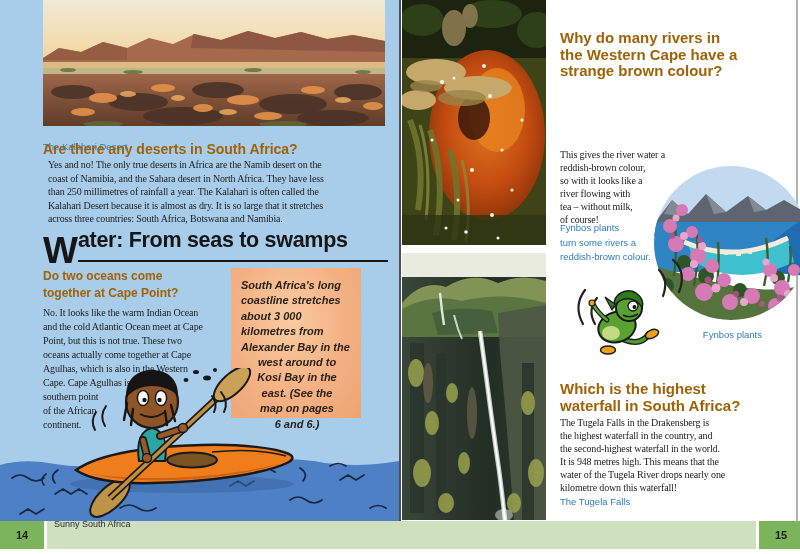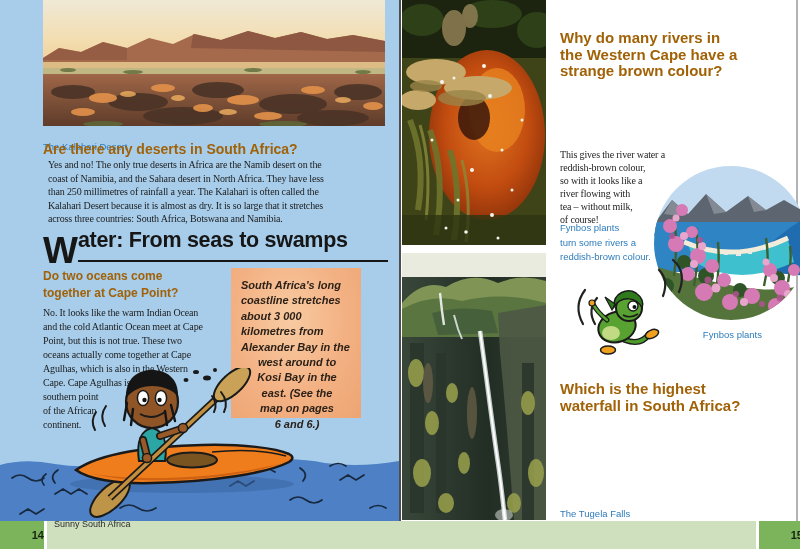--- a/index.html
+++ b/index.html
@@ -44,25 +44,25 @@
   .falls-photo{left:402px;top:253px;width:144px;height:267px;}
 
   .rivers-h{left:560px;top:30px;font-size:15px;line-height:16.5px;}
   .rivers-b{left:560px;top:80px;}
   .rivers-b2{left:560px;top:148px;line-height:13px;}
   .river-cap{left:560px;top:221px;}
   .circle-photo{left:654px;top:166px;width:154px;height:154px;border-radius:50%;overflow:hidden;}
   .circle-cap{left:632px;top:328px;width:130px;text-align:right;}
   .falls-h{left:560px;top:380px;font-size:15px;line-height:17px;}
   .falls-b{left:560px;top:416px;line-height:13px;}
-  .falls-cap{left:560px;top:507px;}
+  .falls-cap{left:560px;top:495px;}
 
   .footer-bar{left:0;top:521px;width:800px;height:28px;background:#cfe0bf;}
   .pgbox{top:521px;width:44px;height:28px;background:#7cb45c;color:#15220f;
-         font-weight:bold;font-size:11px;text-align:right;line-height:28px;}
+         font-weight:bold;font-size:11px;text-align:center;line-height:28px;}
   .pgbox-l{left:0;border-right:3px solid #fff;}
   .pgbox-r{left:756px;border-left:3px solid #fff;}
   .foot-text{top:510px;height:28px;line-height:28px;font-size:9px;color:#2a2a2a;}
   .foot-l{left:54px;}
   .foot-r{right:52px;}
 </style>
 </head>
 <body>
 
 <div id="stage">
@@ -445,20 +445,26 @@
     <circle cx="76" cy="60" r="13" fill="#57a231" stroke="#1a1a1a" stroke-width="2"></circle>
     <path d="M61,59 C60,44 75,40 83,45 C89,49 91,55 89,60 C84,49 68,47 61,59 Z" fill="#2e7a1c" stroke="#1a1a1a" stroke-width="1.5"></path>
     <path d="M62,56 L52,49 L59,62 Z" fill="#2e7a1c" stroke="#1a1a1a" stroke-width="1.2"></path>
     <circle cx="80" cy="58" r="5" fill="#fff" stroke="#1a1a1a" stroke-width="1.4"></circle>
     <circle cx="81.5" cy="59" r="2" fill="#111"></circle>
     <path d="M70,67 Q77,71 85,66" fill="none" stroke="#1a1a1a" stroke-width="1.5"></path>
   </svg>
 
   <div class="abs h-sans pre falls-h">Which is the highest
 waterfall in South Africa?</div>
+  <div class="abs body-serif pre falls-b">The Tugela Falls in the Drakensberg is
+the highest waterfall in the country, and
+the second-highest waterfall in the world.
+It is 948 metres high. This means that the
+water of the Tugela River drops nearly one
+kilometre down this waterfall!</div>
   <div class="abs caption pre falls-cap">The Tugela Falls</div>
 
   <div class="abs footer-bar"></div>
   <div class="abs pgbox pgbox-l">14</div>
   <div class="abs foot-text foot-l pre">Sunny South Africa</div>
   <div class="abs pgbox pgbox-r">15</div>
 
 </div>
 
 </body></html>

